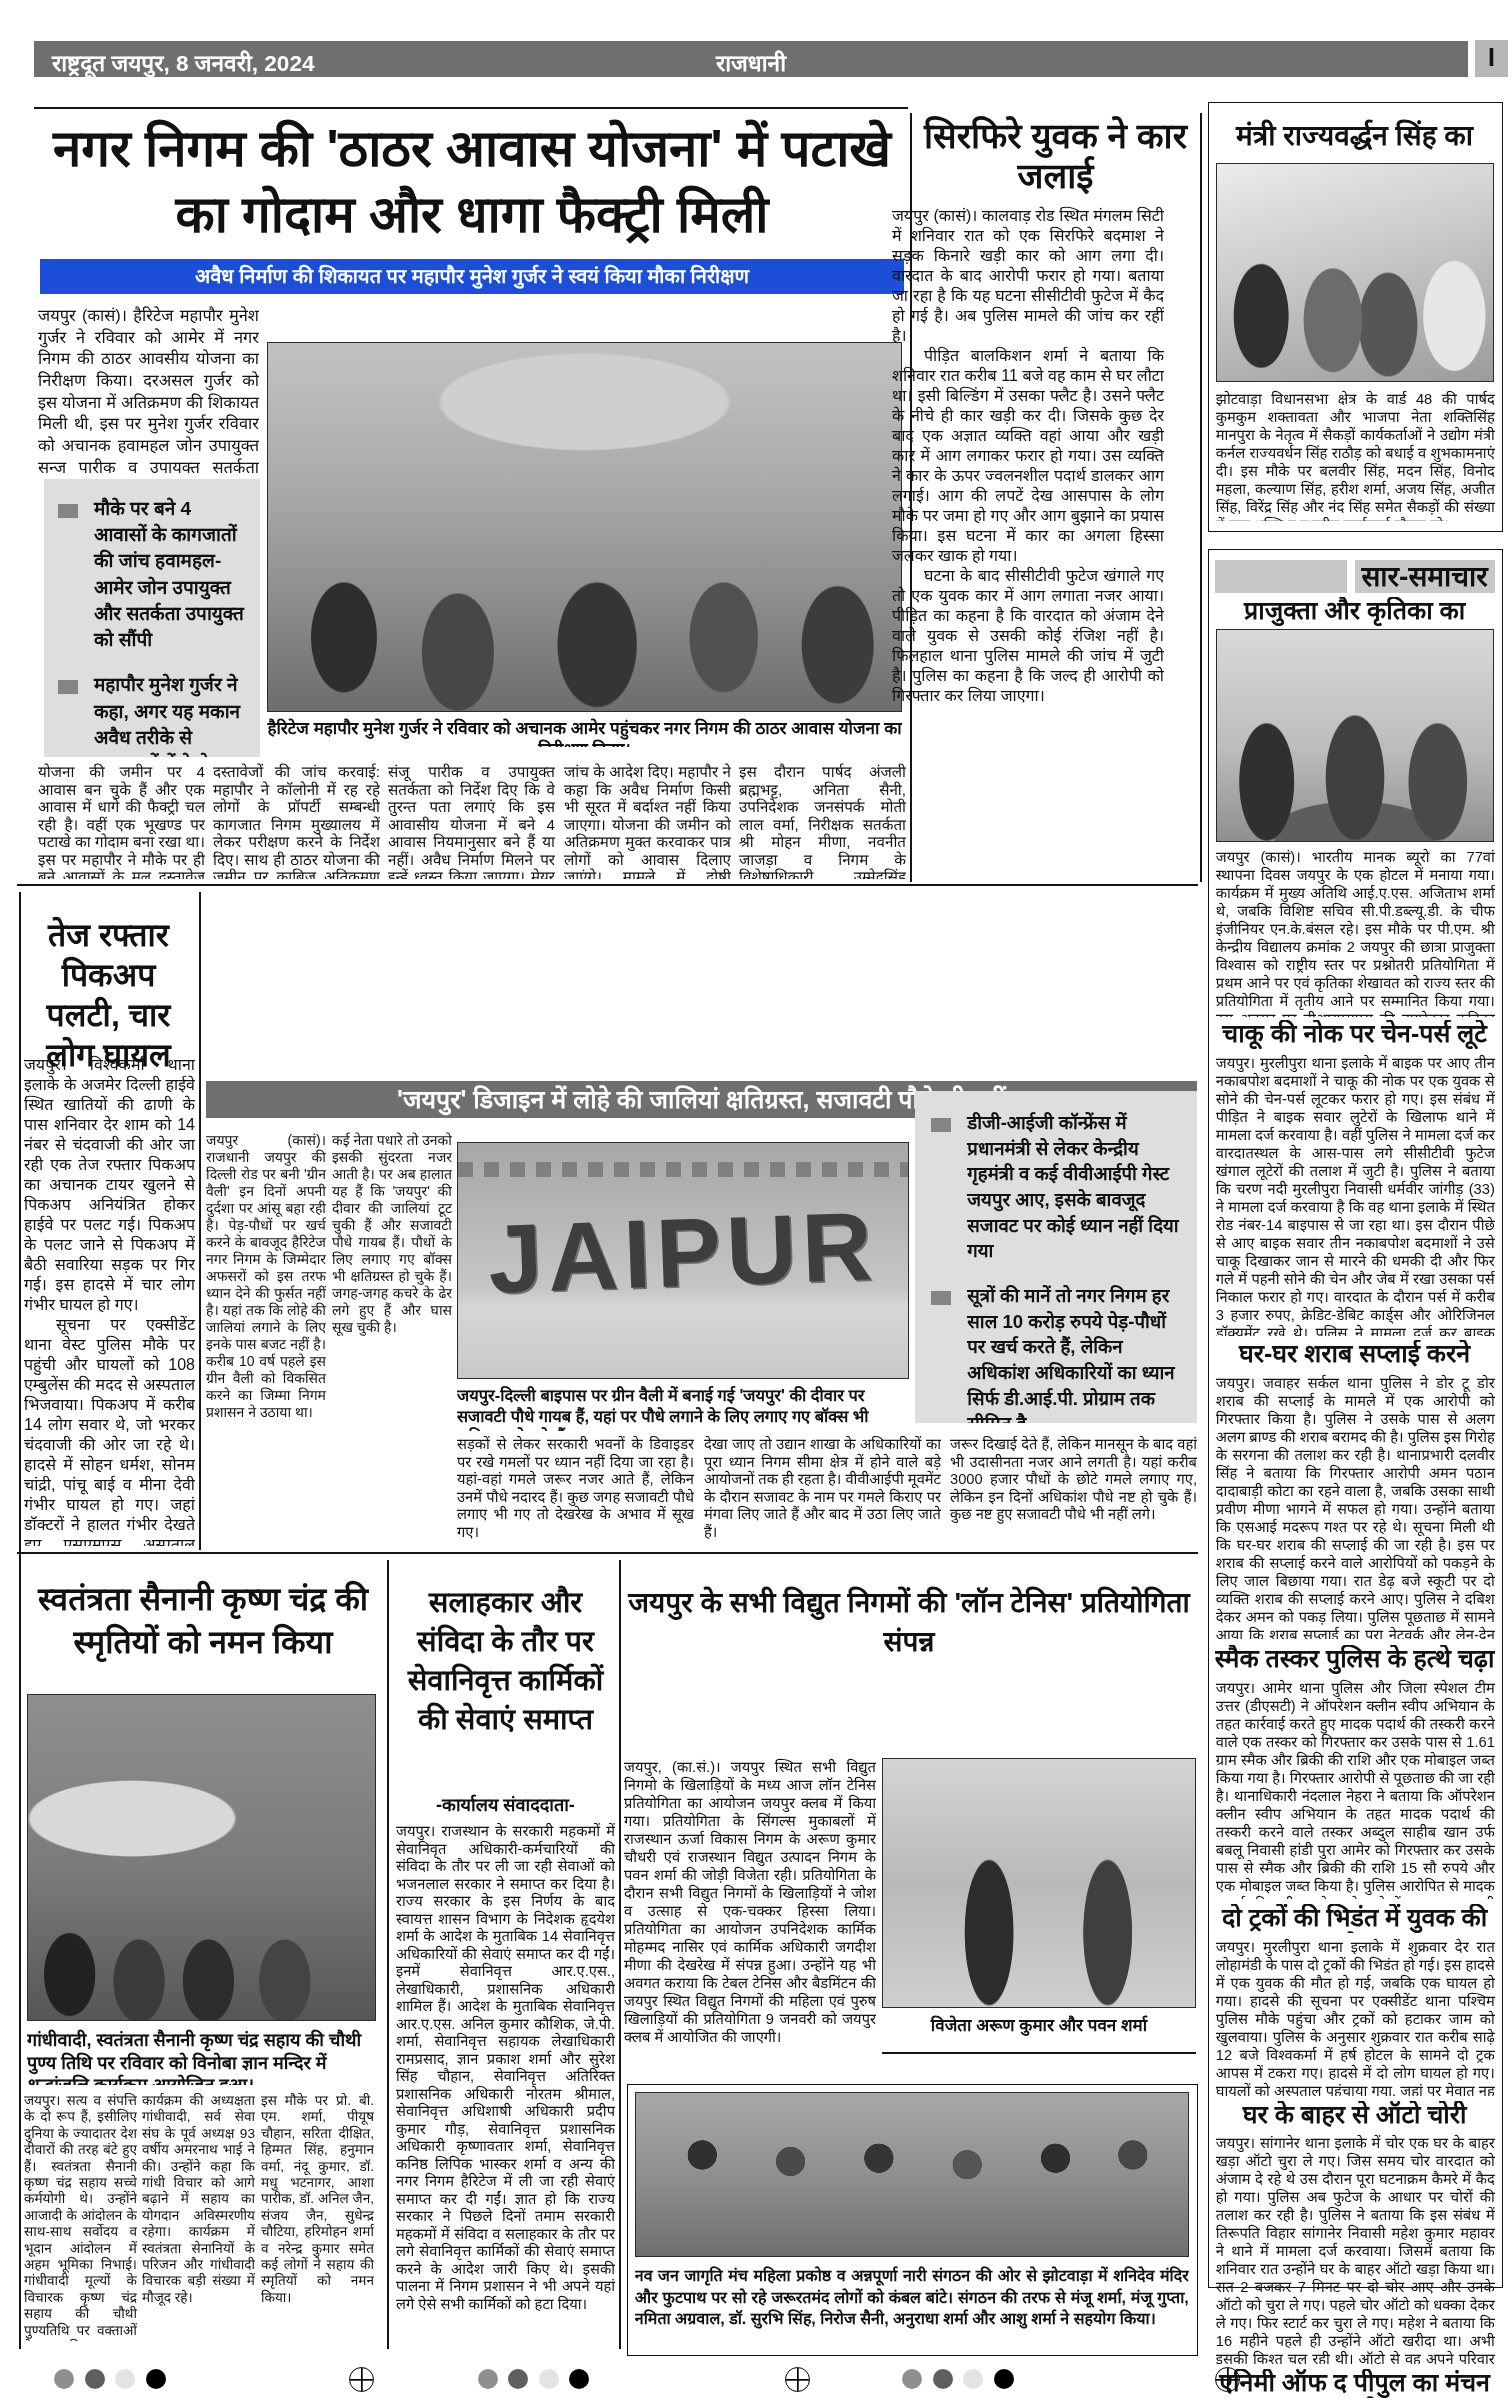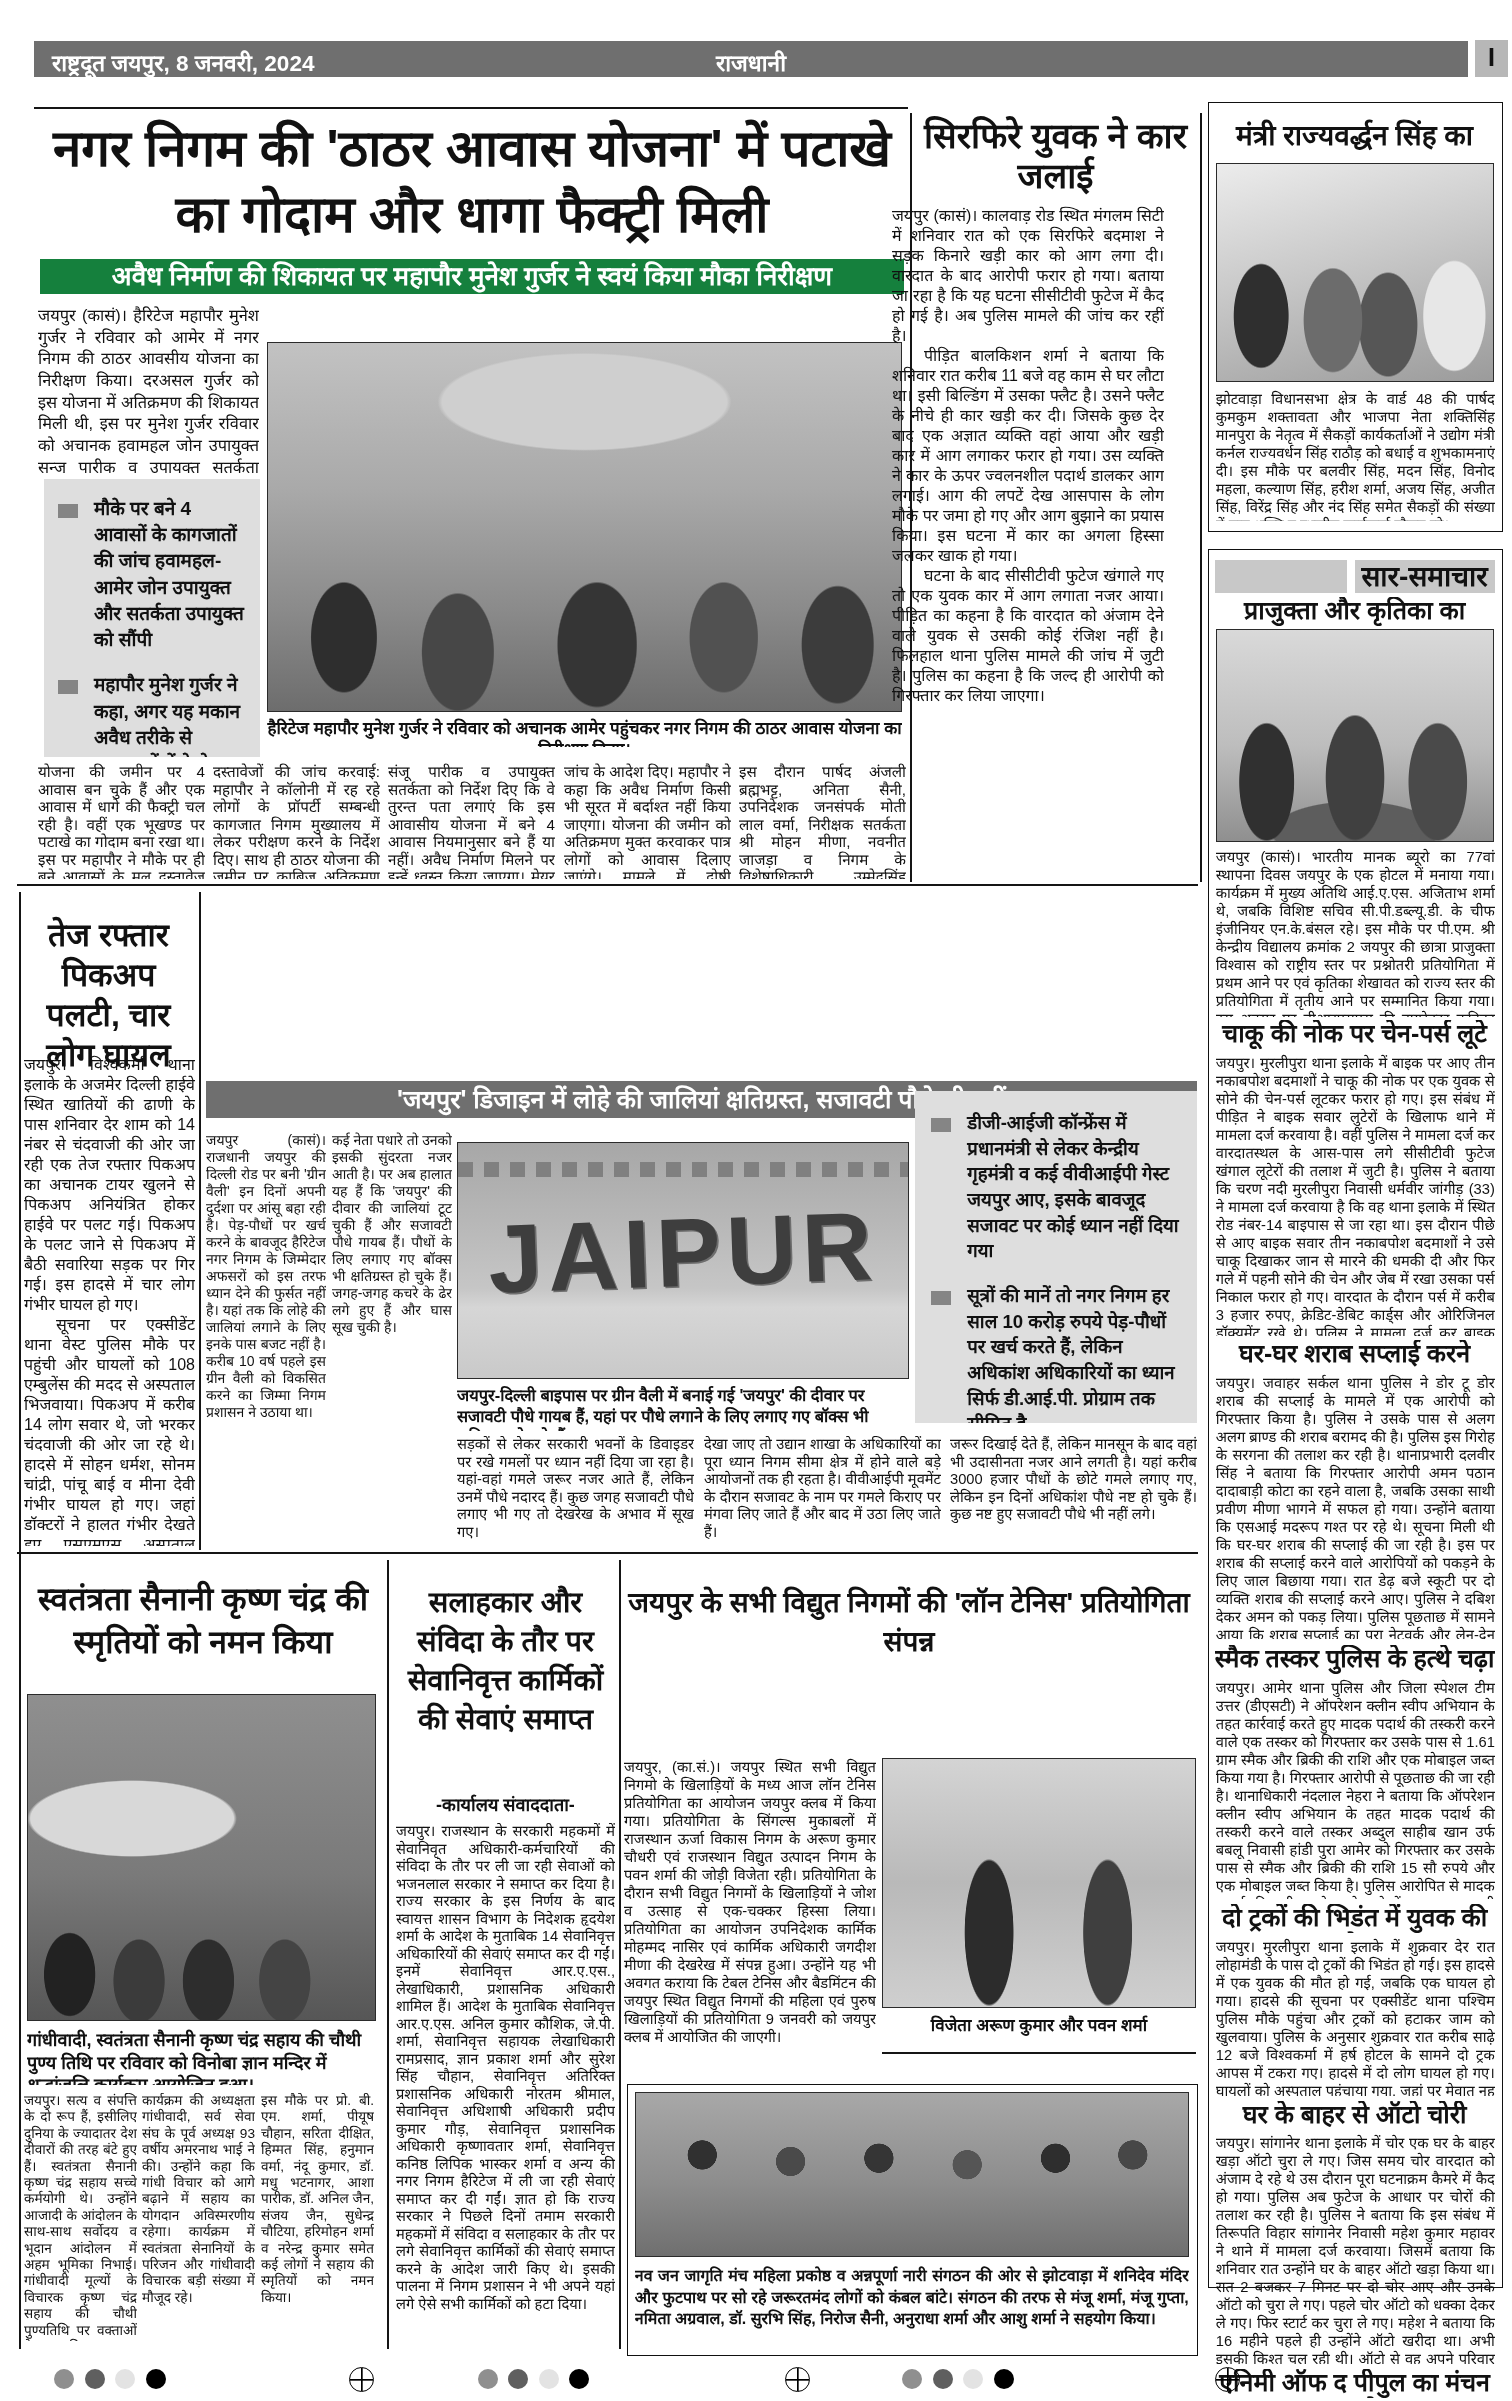--- a/index.html
+++ b/index.html
@@ -89,21 +89,21 @@
   <div class="rule" style="left:910px;top:113px;width:1.7px;height:769px;"></div>
   <div class="rule" style="left:1200px;top:113px;width:1.7px;height:769px;"></div>
   <div class="rule" style="left:17px;top:884px;width:1181px;height:1.7px;"></div>
   <div class="rule" style="left:19px;top:892px;width:1.7px;height:1457px;"></div>
   <div class="rule" style="left:199px;top:892px;width:1.7px;height:658px;"></div>
   <div class="rule" style="left:17px;top:1552px;width:1181px;height:1.7px;"></div>
   <div class="rule" style="left:387px;top:1560px;width:1.7px;height:789px;"></div>
   <div class="rule" style="left:619px;top:1560px;width:1.7px;height:789px;"></div>
 
   <div class="abs b ctr" style="left:40px;top:116px;width:864px;height:138px;font-size:51px;line-height:1.3;">नगर निगम की 'ठाठर आवास योजना' में पटाखे का गोदाम और धागा फैक्ट्री मिली</div>
-  <div class="abs bar b ctr" style="left: 40px; top: 259px; width: 864px; height: 35px; font-size: 26px; line-height: 35px; background: #15803d;">अवैध निर्माण की शिकायत पर महापौर मुनेश गुर्जर ने स्वयं किया मौका निरीक्षण</div>
+  <div class="abs bar b ctr" style="left: 40px; top: 259px; width: 864px; height: 35px; font-size: 20px; line-height: 35px; background: #1d4ed8;">अवैध निर्माण की शिकायत पर महापौर मुनेश गुर्जर ने स्वयं किया मौका निरीक्षण</div>
 
   <div class="abs just clip" style="left:38px;top:305px;width:221px;height:168px;font-size:16.4px;line-height:1.32;">
     <p>जयपुर (कासं)। हैरिटेज महापौर मुनेश गुर्जर ने रविवार को आमेर में नगर निगम की ठाठर आवसीय योजना का निरीक्षण किया। दरअसल गुर्जर को इस योजना में अतिक्रमण की शिकायत मिली थी, इस पर मुनेश गुर्जर रविवार को अचानक हवामहल जोन उपायुक्त सन्जू पारीक व उपायुक्त सतर्कता ए.के.महरानिया को साथ लेकर मौके पर पहुंची।</p>
 
   </div>
 
   <div class="abs graybox clip" style="left: 44px; top: 479px; width: 216px; height: 278px; padding: 17px 13.6px; background: rgb(222, 222, 222);">
     <div class="bullet-row">
       <span class="bullet-sq"></span>
       <span class="bullet-txt">मौके पर बने 4 आवासों के कागजातों की जांच हवामहल-आमेर जोन उपायुक्त और सतर्कता उपायुक्त को सौंपी</span>

